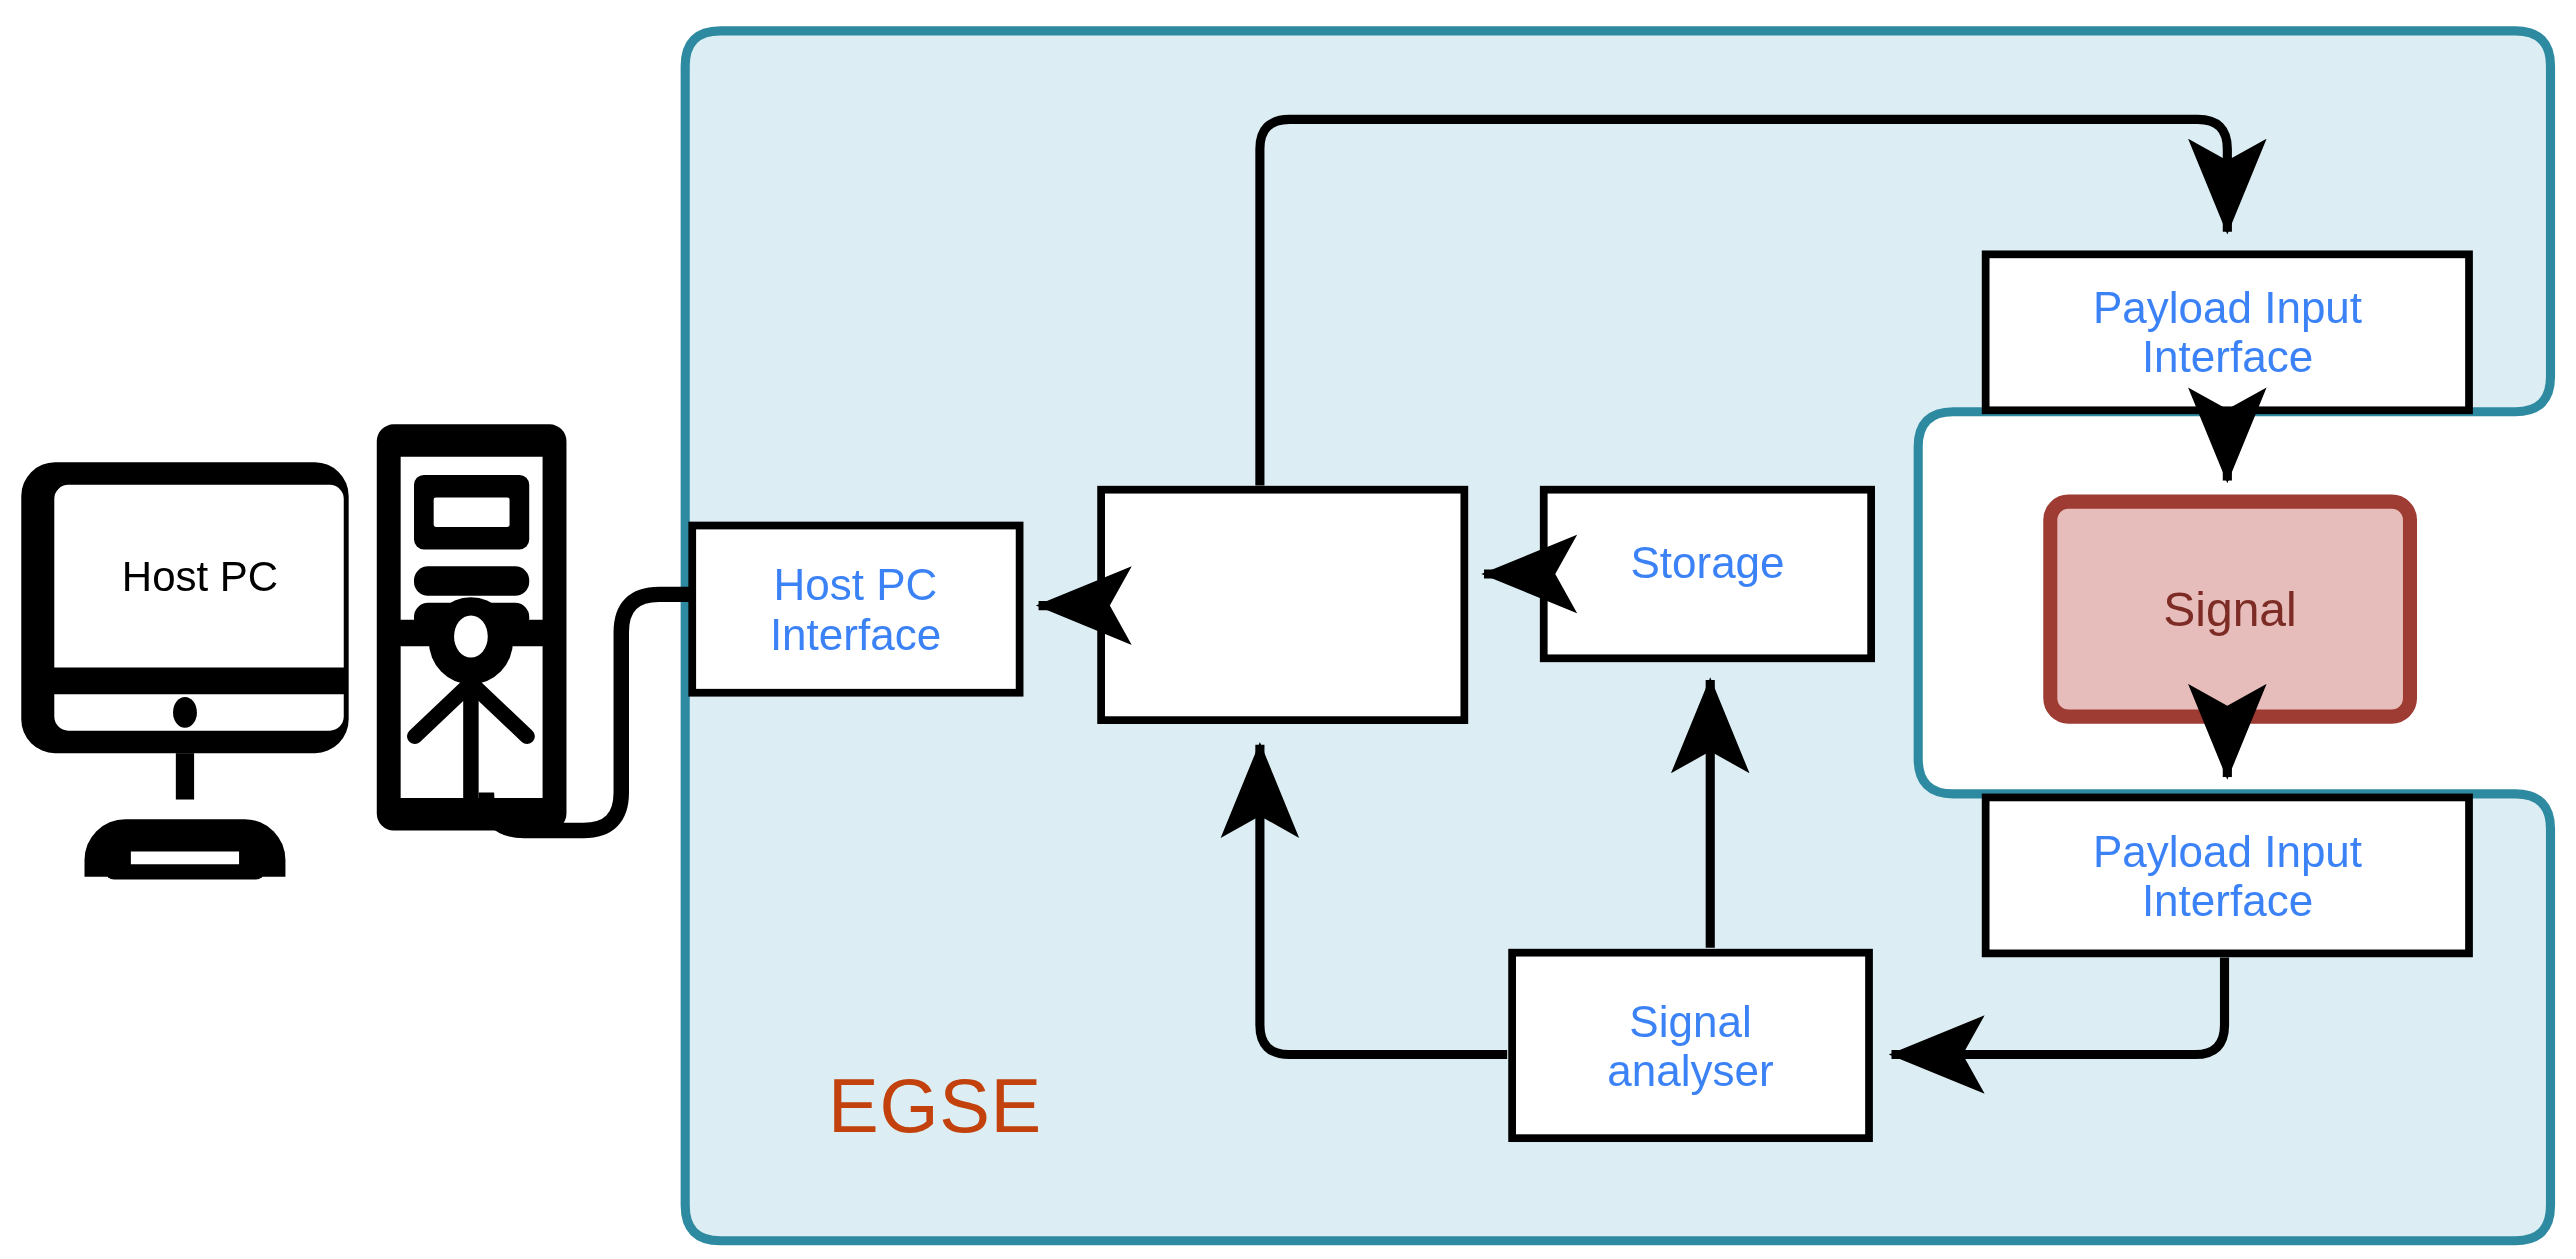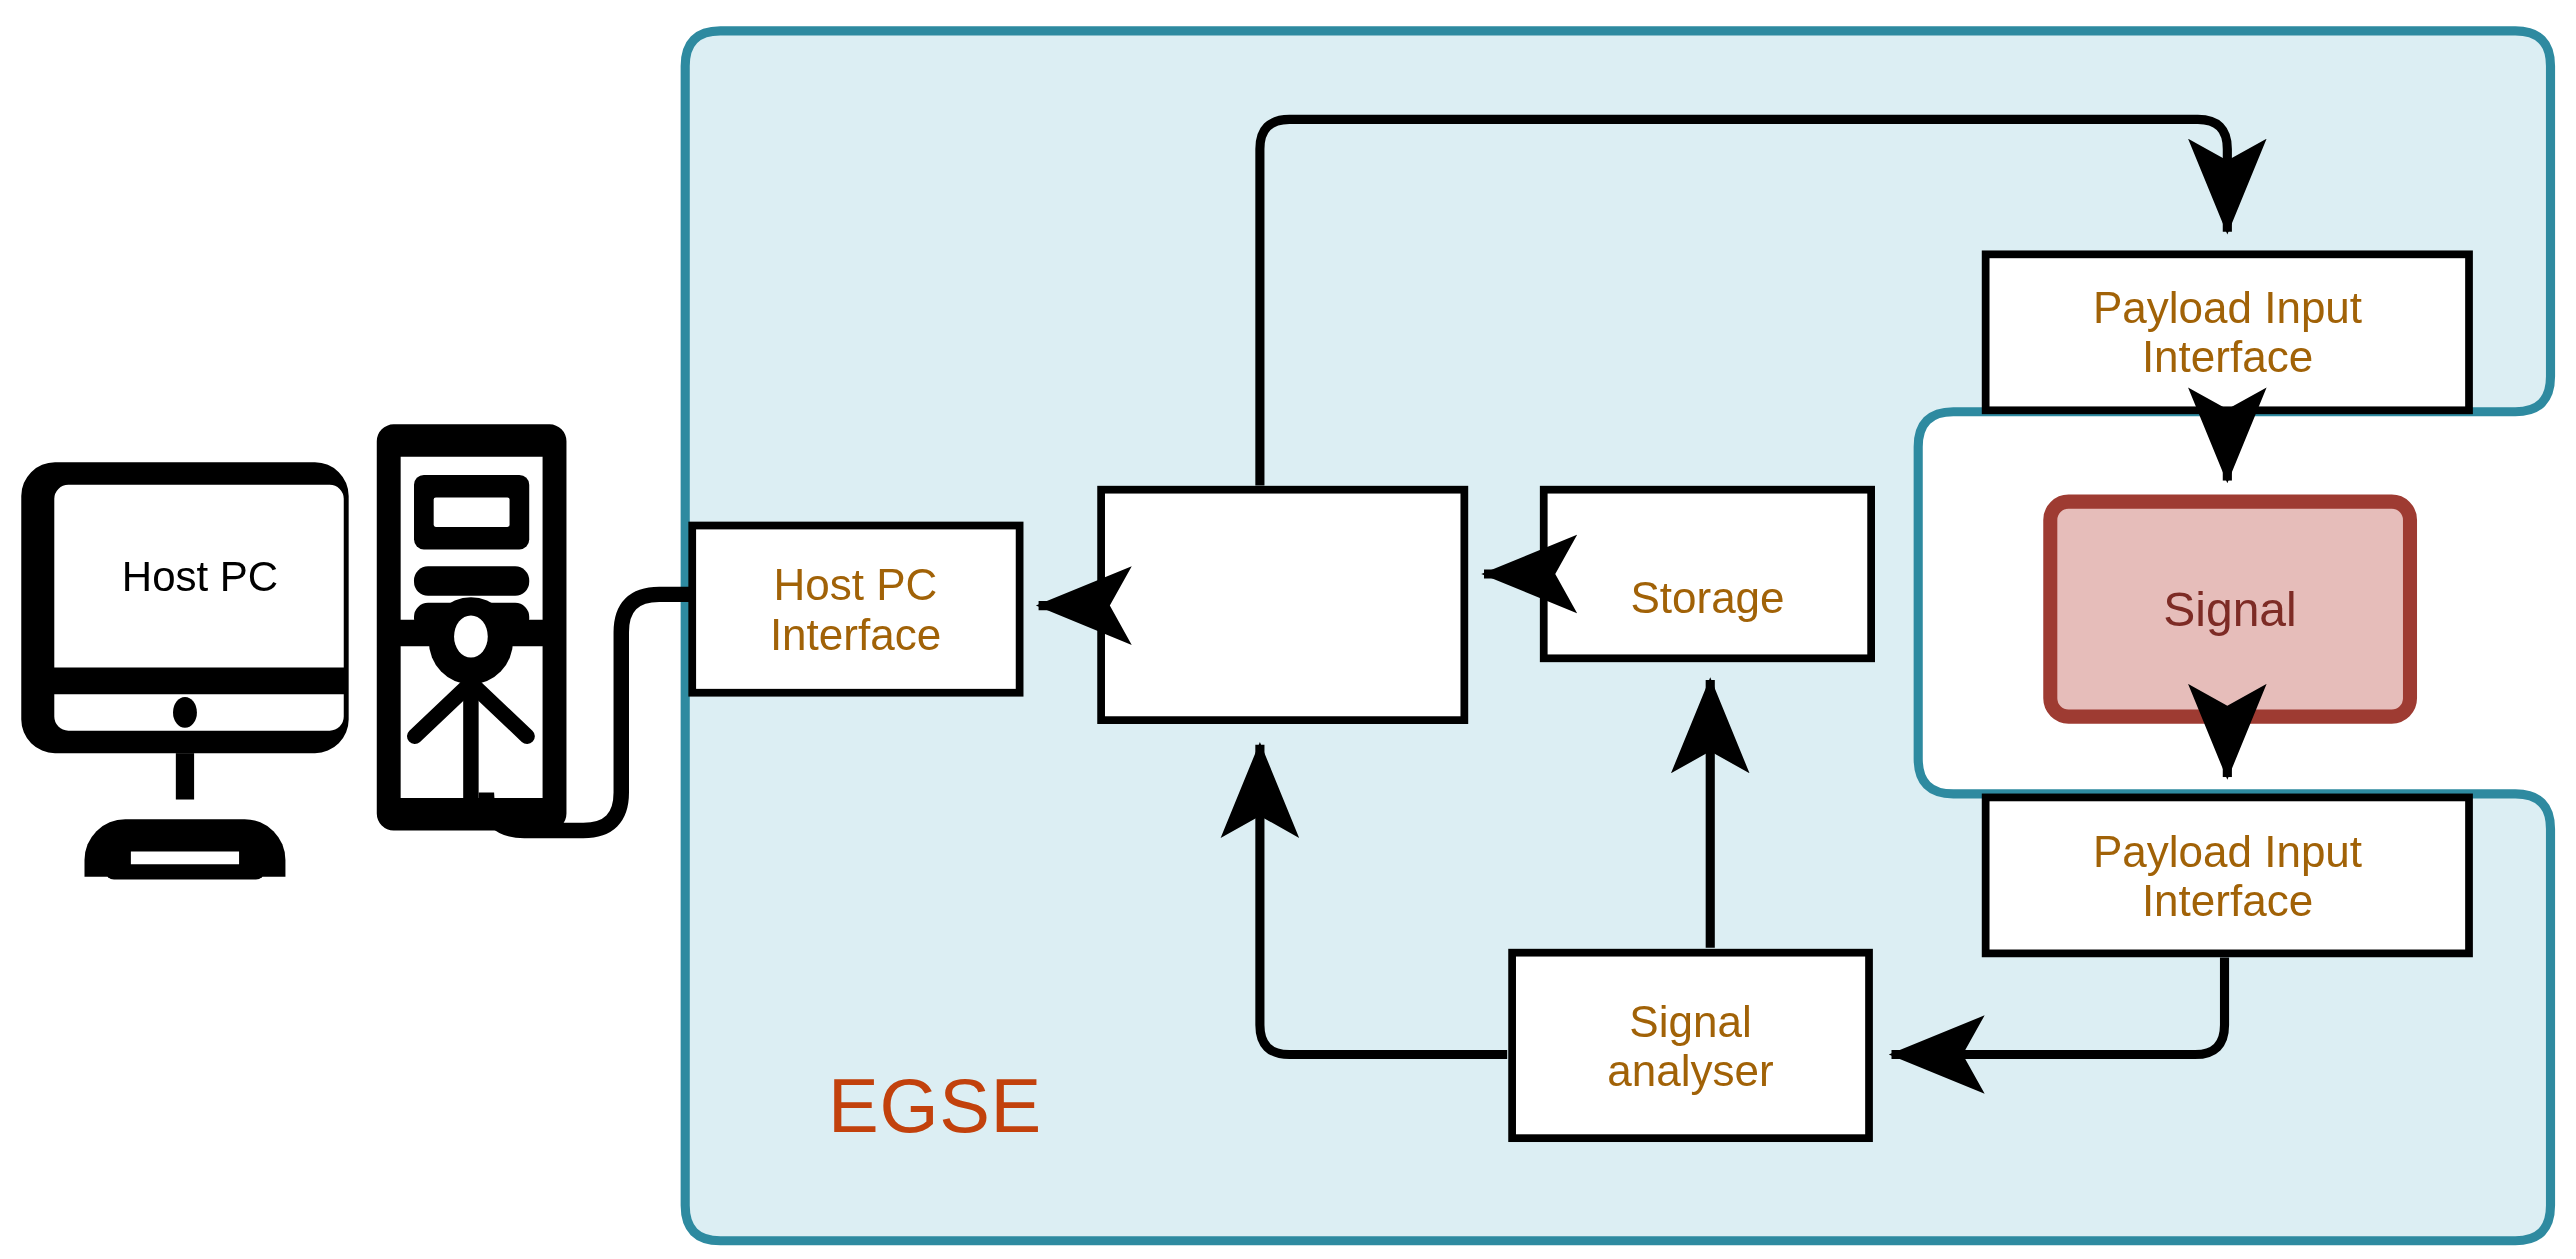--- a/index.html
+++ b/index.html
@@ -26,21 +26,21 @@
     height: 1259px;
   }
   
   .node-label {
     position: absolute;
     display: flex;
     align-items: center;
     justify-content: center;
     text-align: center;
     line-height: 1.12;
-    color: #a16207;
+    color: #3b82f6;
     font-family: "Liberation Sans", sans-serif;
     pointer-events: none;
     white-space: pre-line;
   }
   .node-box-label { font-size: 44px; }
   .payload-label {
     color: #7d2b25;
     font-size: 48px;
   }
   .egse-caption {
@@ -201,21 +201,21 @@
                L 2692 1501" fill="none" stroke="#000000" stroke-width="13" marker-end="url(#arrowhead)"></path>
     </g>
   </svg>
 
   <div class="hostpc-screen-label" style="left:55px; top:485px; width:290px; height:183px;">Host PC</div>
 
   <div class="node-label node-box-label" style="left:692px; top:526px; width:327px; height:167px;">Host PC
 Interface</div>
 
 
-  <div class="node-label node-box-label" style="left:1544px; top:513px; width:327px; height:169px;">Storage</div>
+  <div class="node-label node-box-label" style="left:1544px; top:478px; width:327px; height:169px;">Storage</div>
 
   <div class="node-label node-box-label" style="left:1512px; top:953px; width:357px; height:186px;text-align:center;">Signal
 analyser</div>
 
   <div class="node-label node-box-label" style="left:1986px; top:254px; width:483px; height:156px;">Payload Input
 Interface</div>
 
   <div class="node-label payload-label" style="left:2050px; top:502px; width:360px; height:215px;">Signal</div>
 
   <div class="node-label node-box-label" style="left:1986px; top:798px; width:483px; height:156px;">Payload Input

